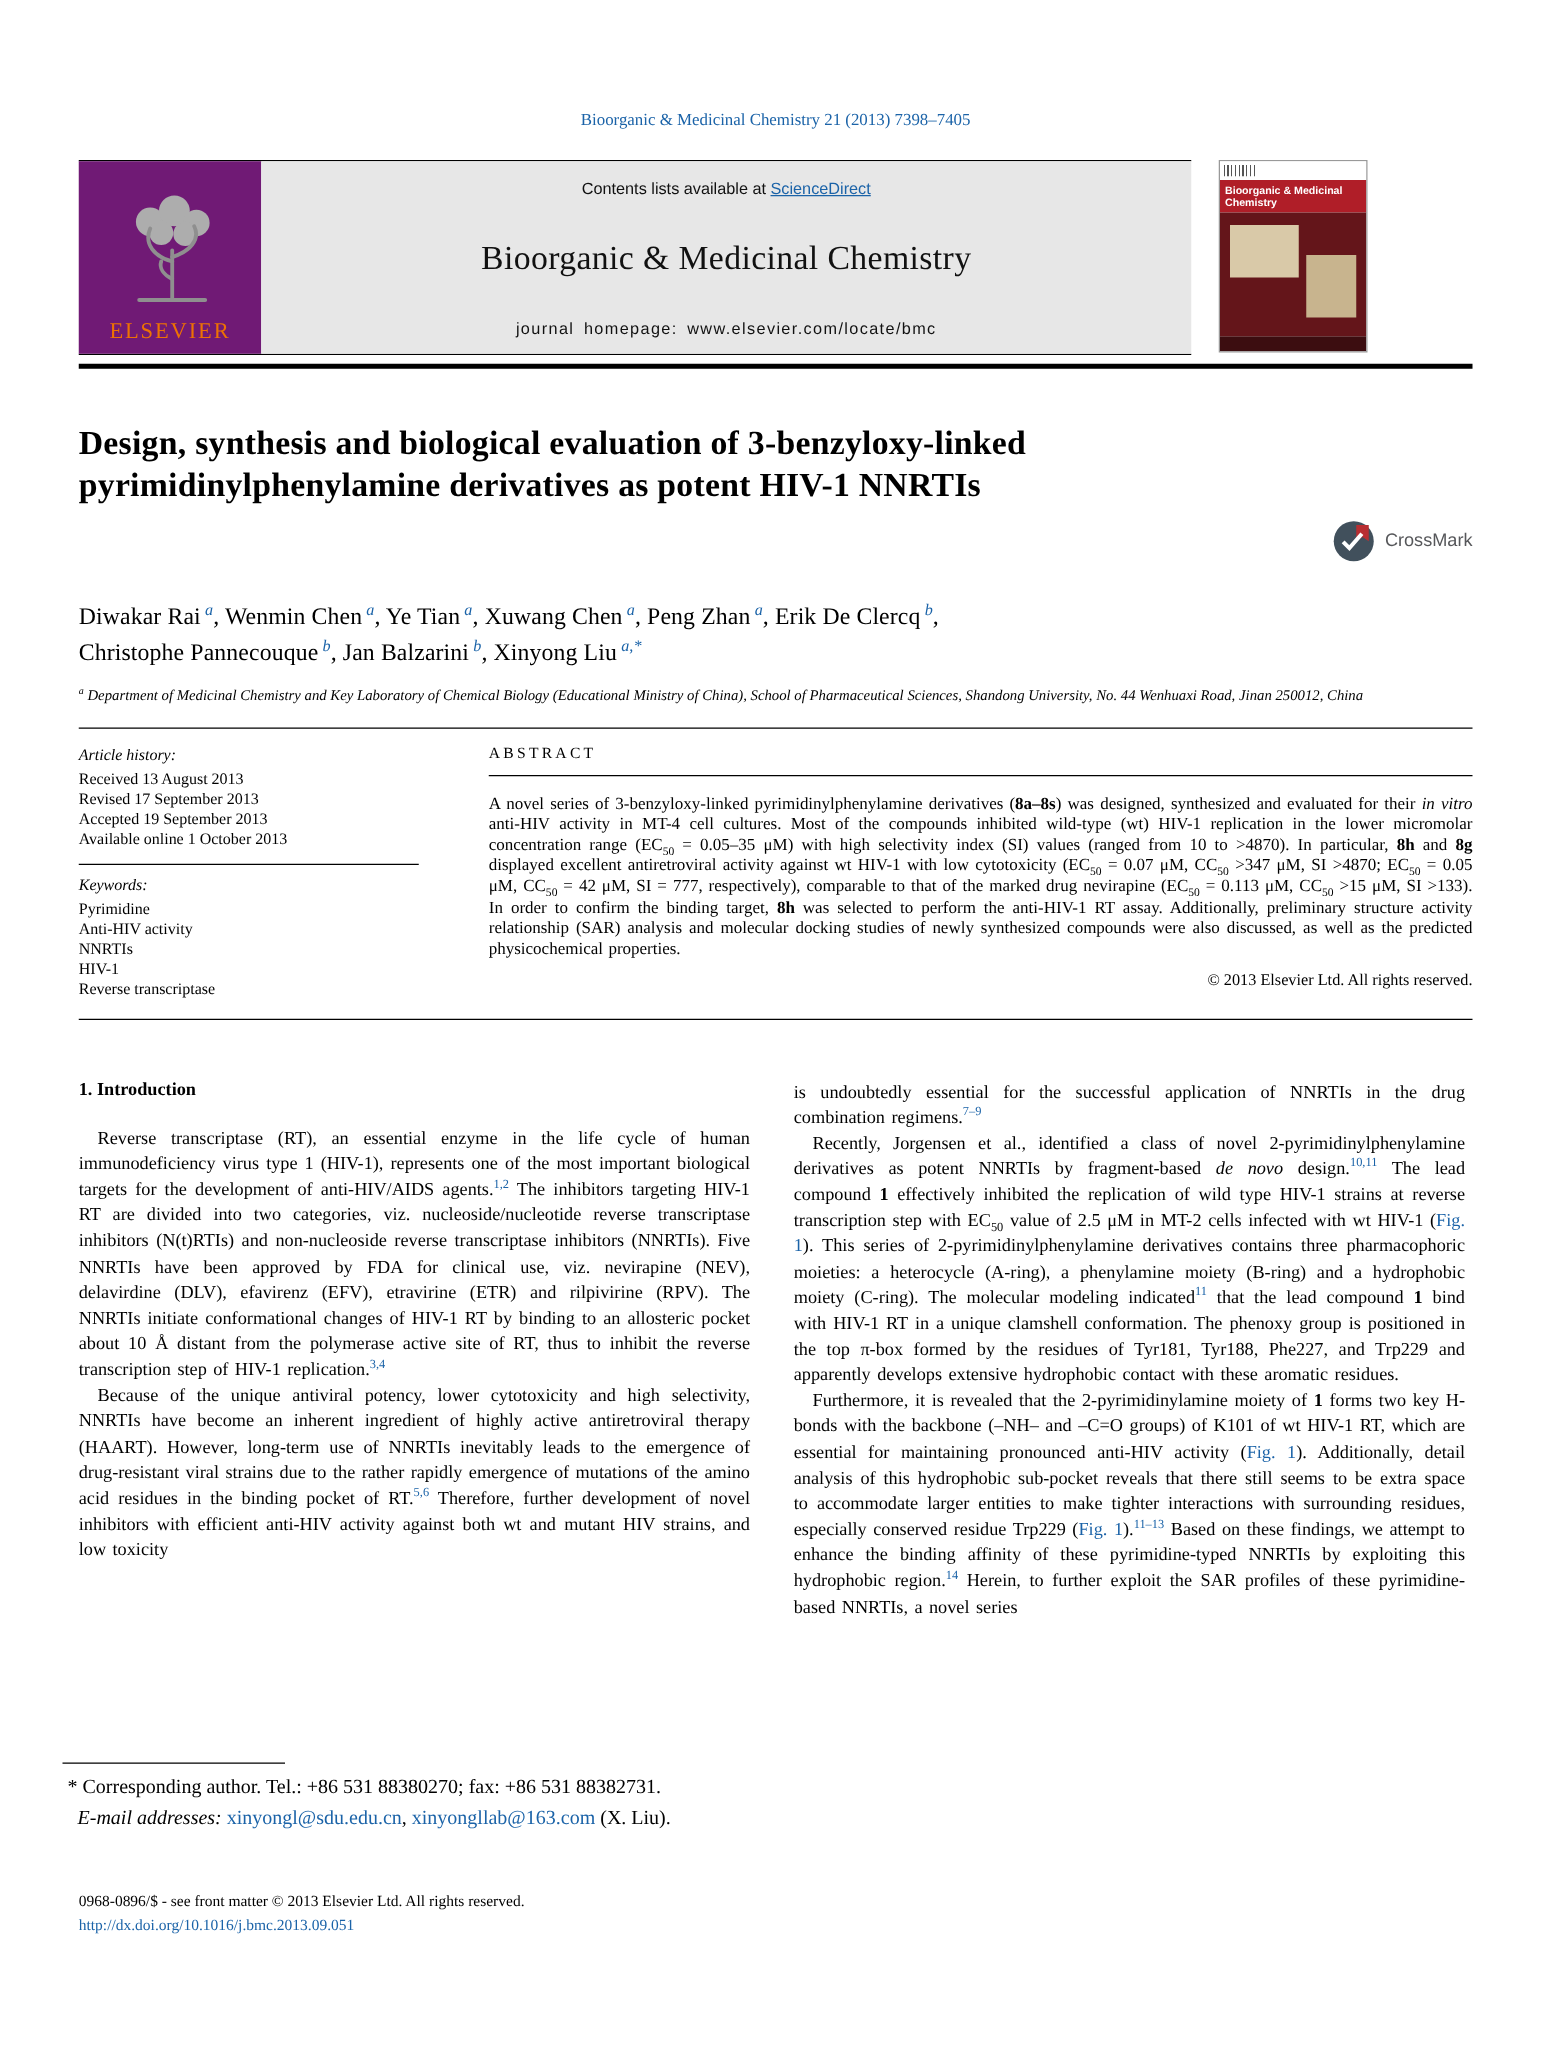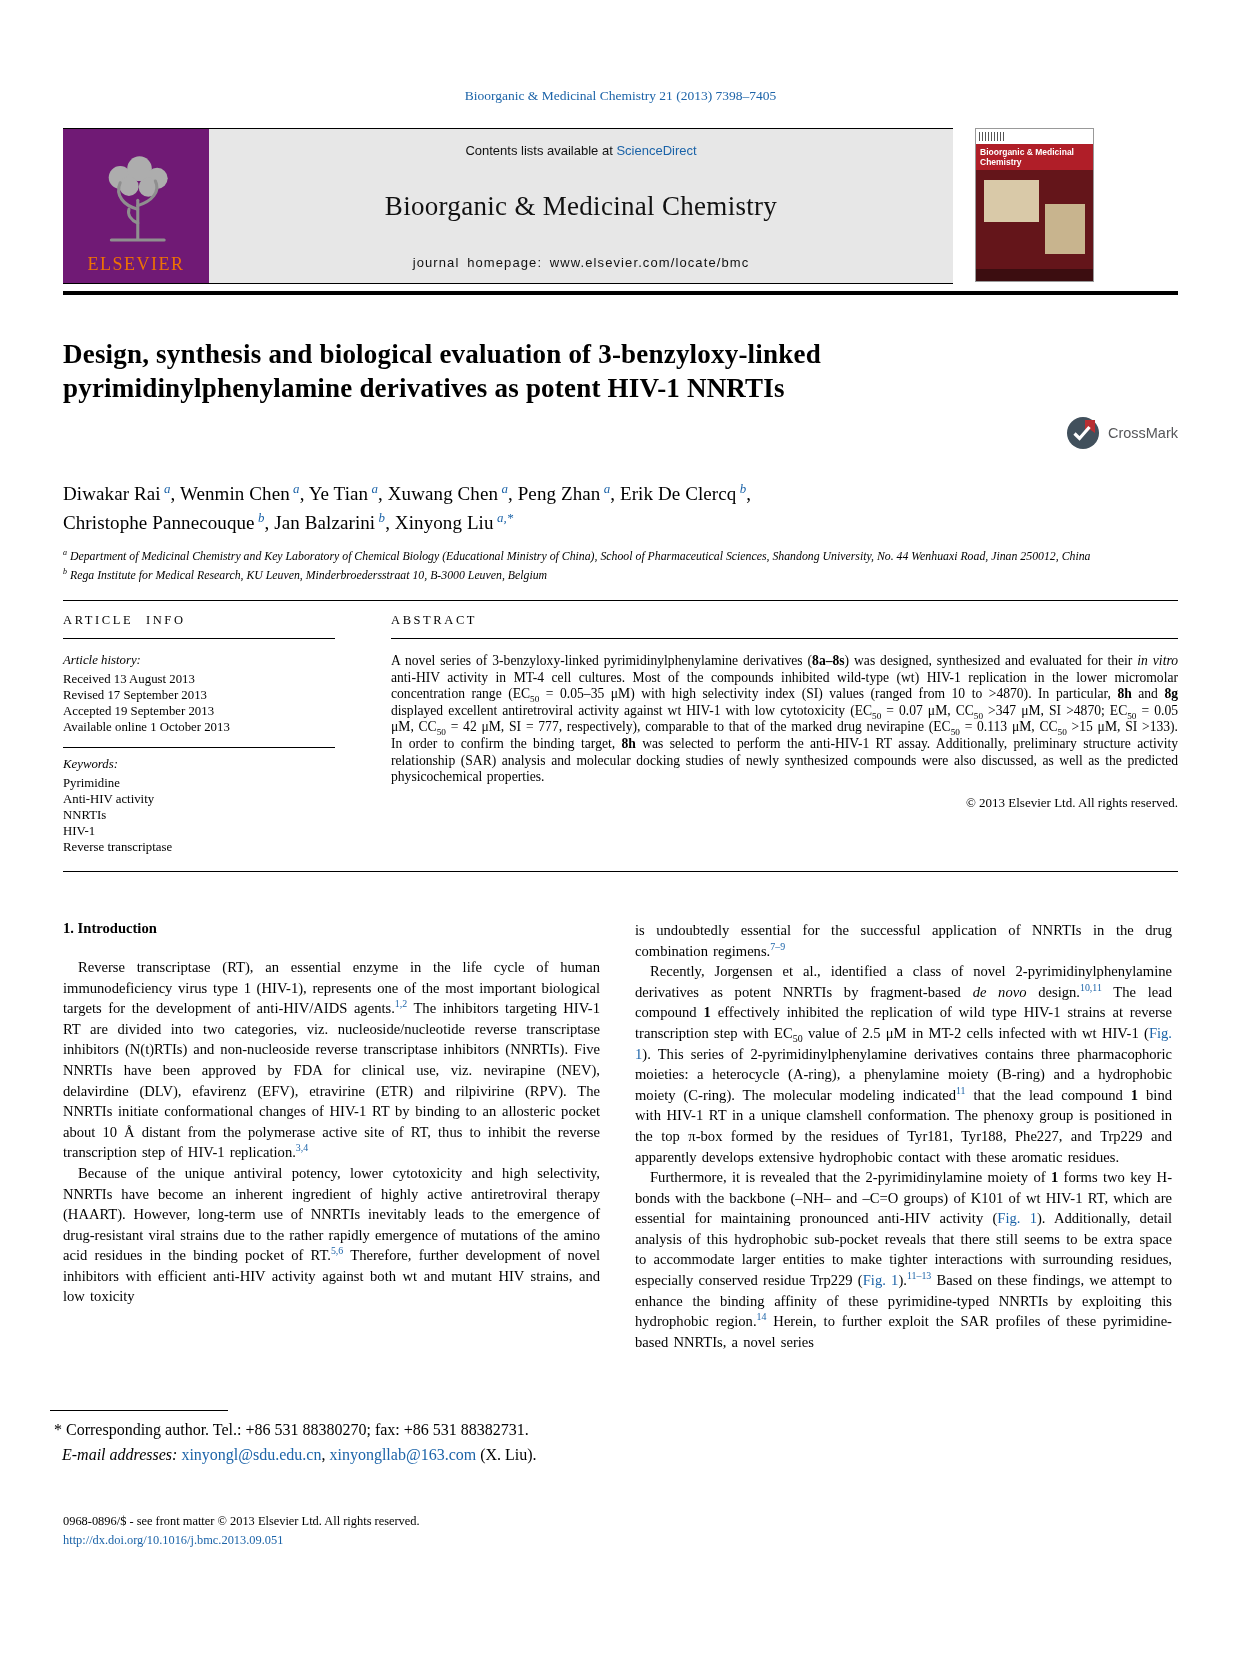--- a/index.html
+++ b/index.html
@@ -15,21 +15,21 @@
   .content{ padding:0 63px; }
 
   .citation{ padding-top:88px; text-align:center; font-size:13.5px; color:var(--blue); }
 
   .header-row{ display:flex; margin-top:24px; align-items:flex-start; }
   .head-band{ width:890px; border-top:1px solid #000; border-bottom:1px solid #000; display:flex; height:154px; }
   .logo-area{ width:146px; background:#701a75; display:flex; flex-direction:column; align-items:center; justify-content:flex-end; padding:6px 0 8px; }
   .elsevier-word{ color:var(--orange); font-size:18px; letter-spacing:1.5px; margin-top:2px; }
   .gray-box{ flex:1; background:#e7e7e7; display:flex; flex-direction:column; justify-content:space-between; text-align:center; padding:14px 8px 13px; }
   .contents-line{ font-family:"Liberation Sans", sans-serif; font-size:13px; color:#111; }
-  .contents-line .sd{ color:var(--blue); }
+  .contents-line .sd{ color:var(--blue);text-decoration:underline; }
   .journal-title-big{ font-size:27px; letter-spacing:0.3px; color:#111; }
   .homepage-line{ font-family:"Liberation Sans", sans-serif; font-size:13px; letter-spacing:1.1px; word-spacing:3px; color:#111; }
 
   .cover{ width:117px; height:152px; margin-left:22px; border:1px solid #999; display:flex; flex-direction:column; overflow:hidden; }
   .cover-top{ height:15px; background:#fff; display:flex; align-items:center; padding-left:3px; }
   .barcode{ width:26px; height:9px; background:repeating-linear-gradient(90deg,#555 0 1px,transparent 1px 3px); }
   .cover-band{ background:#b01e28; color:#fff; font-size:8.5px; font-weight:bold; line-height:1.2; padding:3px 4px; font-family:"Liberation Sans", sans-serif; }
   .cover-body{ flex:1; background:#64151a; position:relative; }
   .cover-art1{ position:absolute; left:8px; top:10px; width:55px; height:42px; background:#d9c9a8; }
   .cover-art2{ position:absolute; right:8px; top:34px; width:40px; height:50px; background:#c8b48e; }
@@ -139,26 +139,24 @@
       </svg>
       <span class="crossmark-label">CrossMark</span>
     </div>
   </div>
 
   <div class="authors"><span>Diwakar Rai</span><span class="rt-i rt-sup rt-link"> a</span><span>, Wenmin Chen</span><span class="rt-i rt-sup rt-link"> a</span><span>, Ye Tian</span><span class="rt-i rt-sup rt-link"> a</span><span>, Xuwang Chen</span><span class="rt-i rt-sup rt-link"> a</span><span>, Peng Zhan</span><span class="rt-i rt-sup rt-link"> a</span><span>, Erik De Clercq</span><span class="rt-i rt-sup rt-link"> b</span><span>,
 </span><span>Christophe Pannecouque</span><span class="rt-i rt-sup rt-link"> b</span><span>, Jan Balzarini</span><span class="rt-i rt-sup rt-link"> b</span><span>, Xinyong Liu</span><span class="rt-i rt-sup rt-link"> a,*</span></div>
 
   <div class="affiliations">
     <div class="aff"><span class="aff-sup">a</span> <span>Department of Medicinal Chemistry and Key Laboratory of Chemical Biology (Educational Ministry of China), School of Pharmaceutical Sciences, Shandong University, No. 44 Wenhuaxi Road, Jinan 250012, China</span></div>
-    <div class="aff"><span class="aff-sup">b</span> <span>Rega Institute for Medical Research, KU Leuven, Minderbroedersstraat 10, B-3000 Leuven, Belgium</span></div>
   </div>
 
   <div class="info-block">
     <div class="info-col">
-      <div class="col-heading">ARTICLE INFO</div>
       <div class="info-content">
         <div class="info-label">Article history:</div>
         <div class="info-line">Received 13 August 2013</div>
         <div class="info-line">Revised 17 September 2013</div>
         <div class="info-line">Accepted 19 September 2013</div>
         <div class="info-line">Available online 1 October 2013</div>
         <div class="kw-divider"></div>
         <div class="info-label">Keywords:</div>
         <div class="info-line">Pyrimidine</div>
         <div class="info-line">Anti-HIV activity</div>

